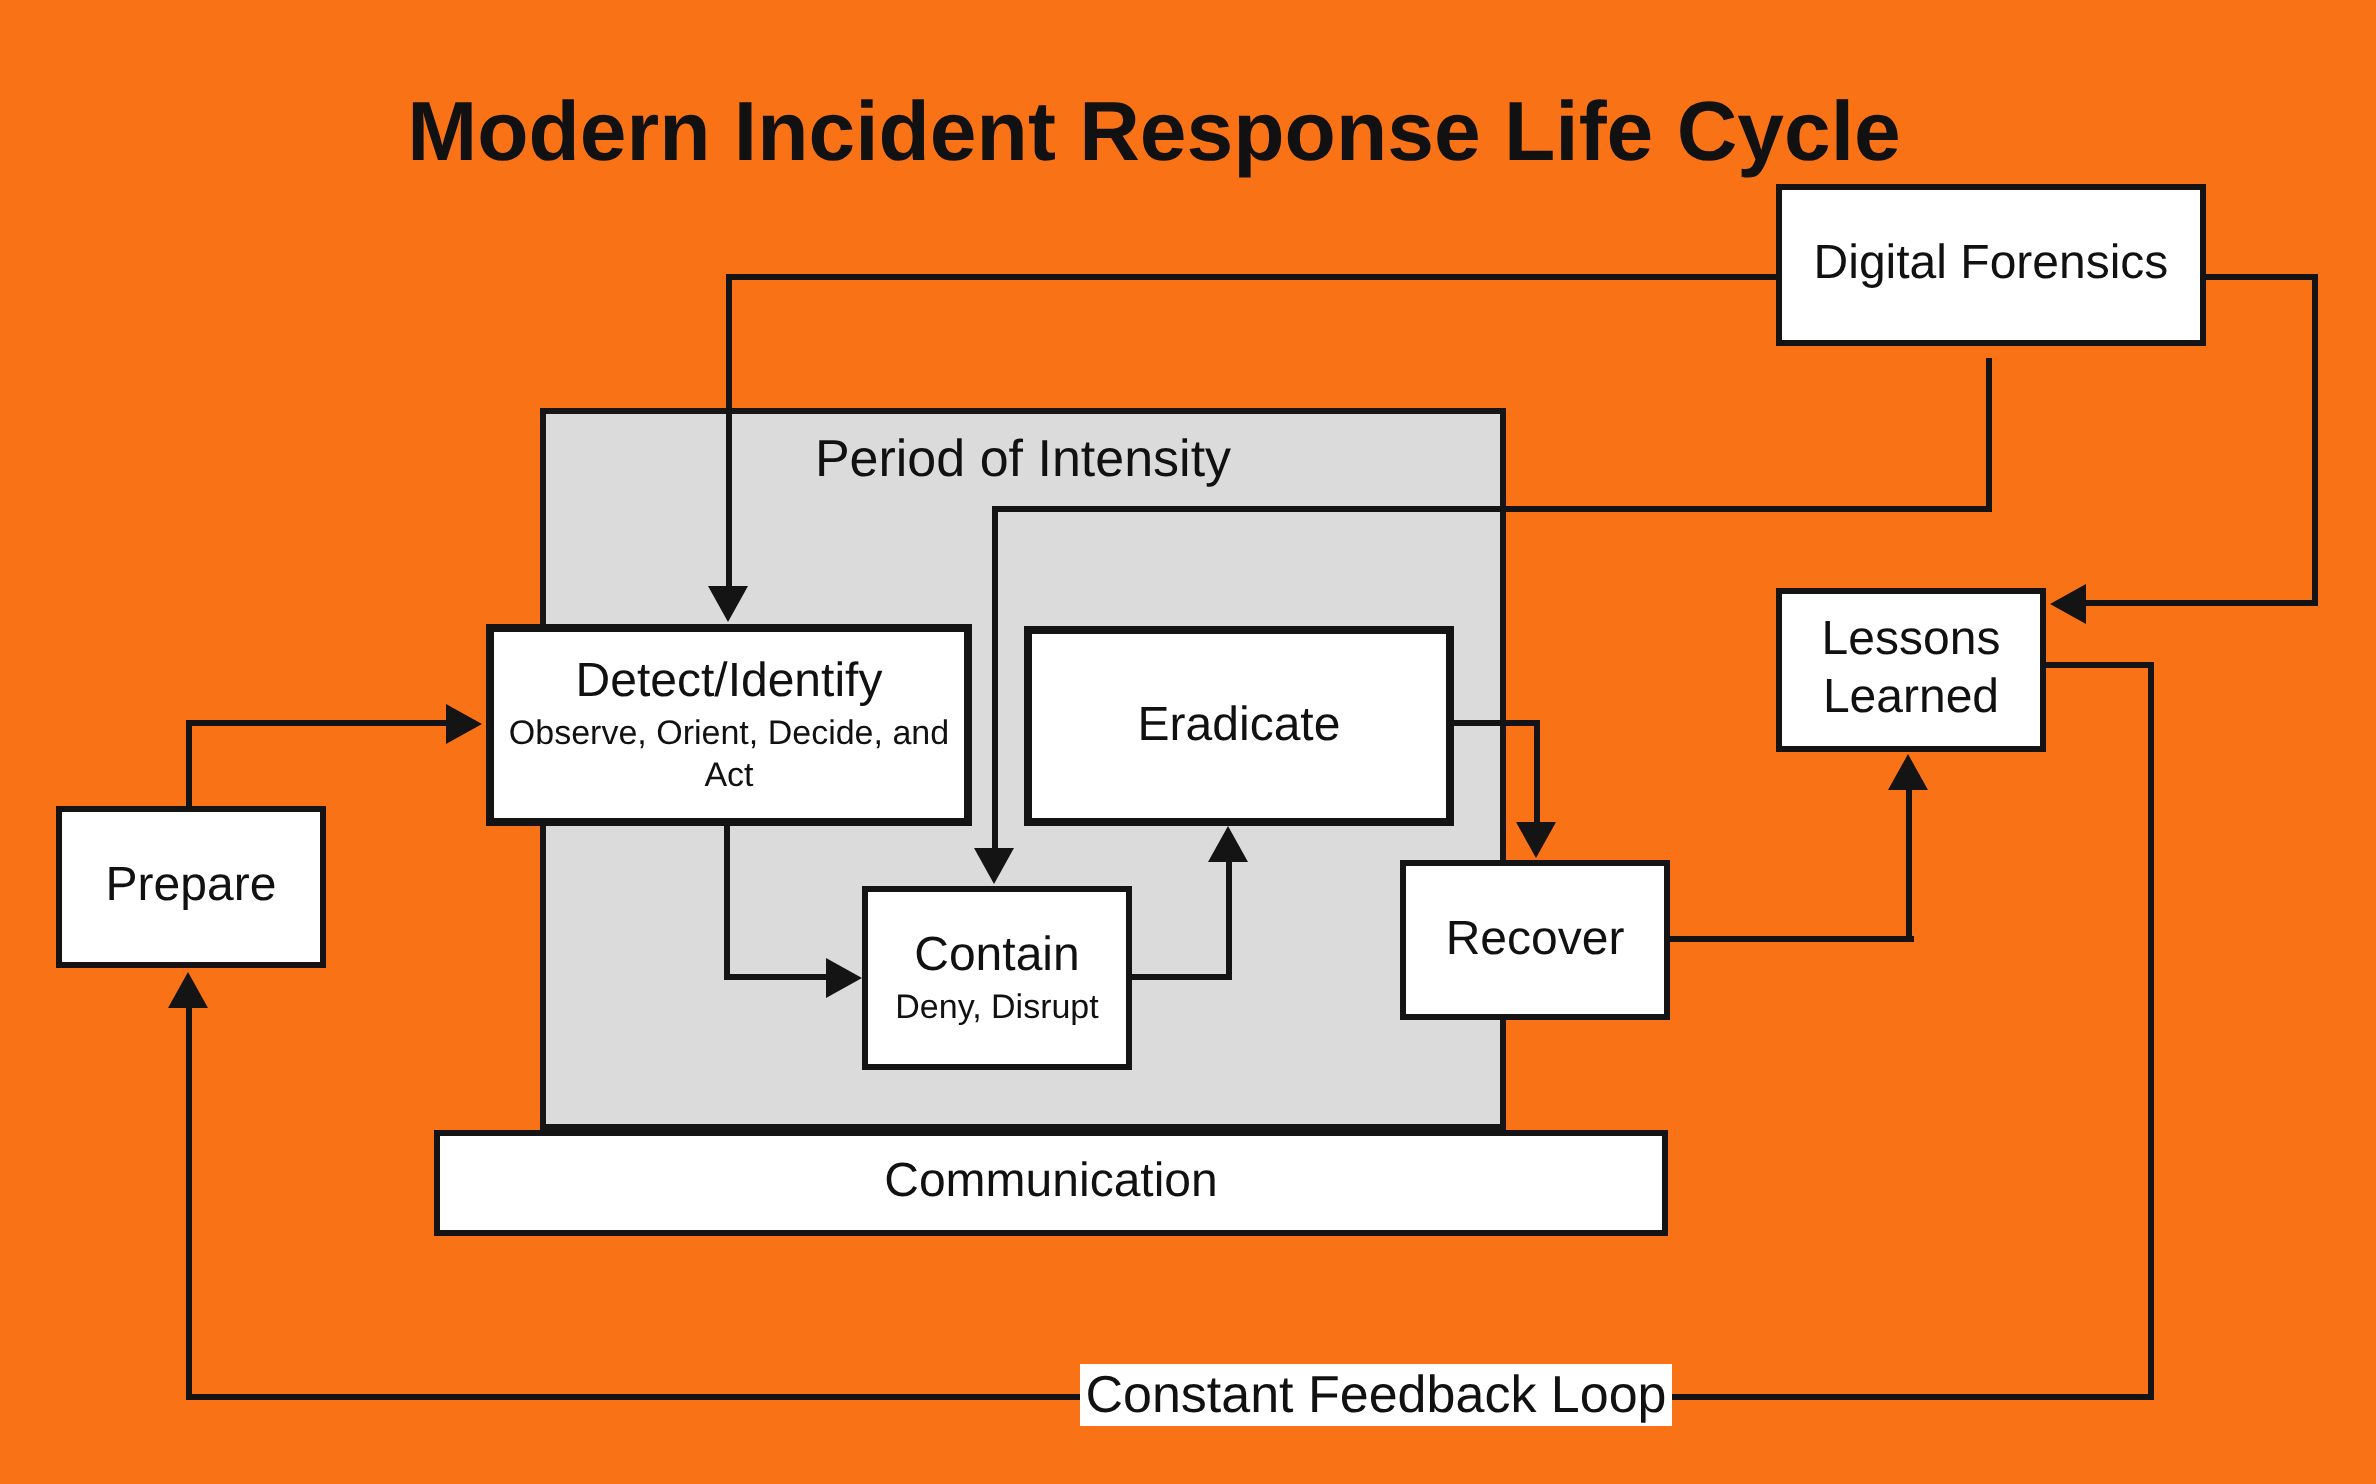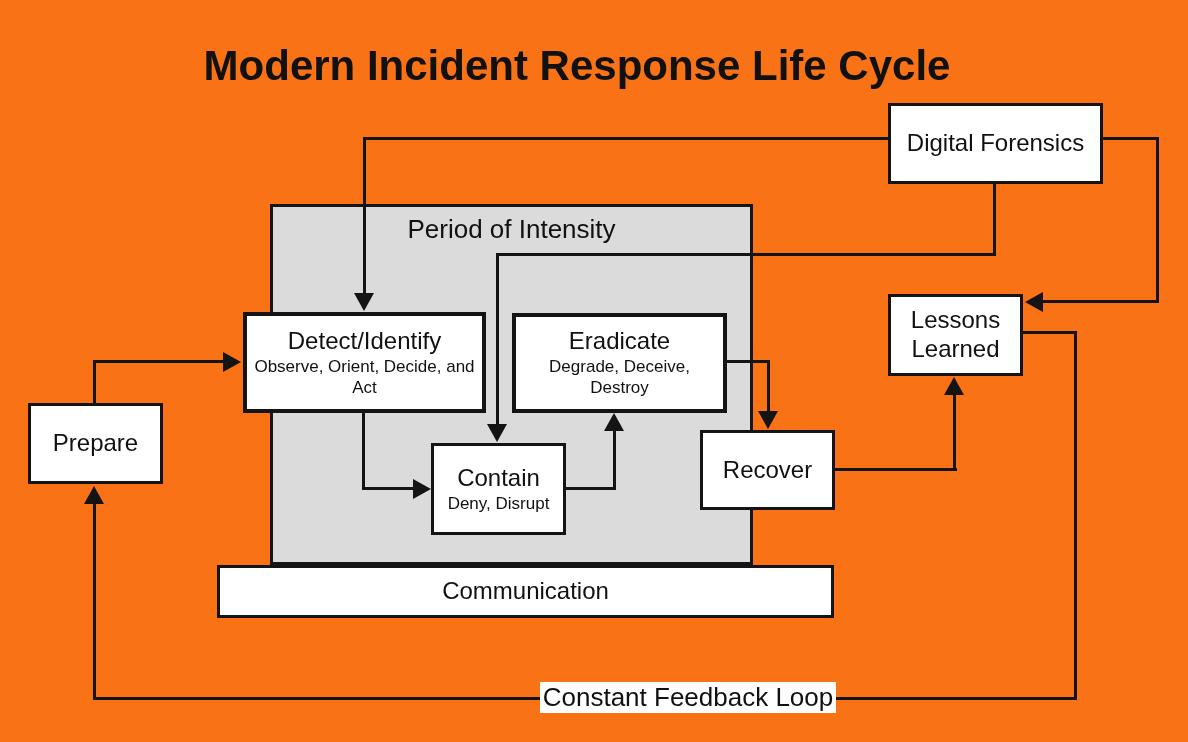--- a/index.html
+++ b/index.html
@@ -105,37 +105,36 @@
     <div class="t">Prepare</div>
   </div>
 
   <div class="node thick" style="left:243px;top:312px;width:243px;height:101px;padding:0 4px;">
     <div class="t">Detect/Identify</div>
     <div class="s">Observe, Orient, Decide, and Act</div>
   </div>
 
   <div class="node thick" style="left:512px;top:313px;width:215px;height:100px;padding:0 22px;">
     <div class="t">Eradicate</div>
-    <div class="s">Degrade, Deceive, Destroy</div>
   </div>
 
   <div class="node" style="left:431px;top:443px;width:135px;height:92px;">
     <div class="t">Contain</div>
     <div class="s">Deny, Disrupt</div>
   </div>
 
   <div class="node" style="left:888px;top:294px;width:135px;height:82px;padding:0 14px;">
     <div class="t">Lessons Learned</div>
   </div>
 
   <div class="node" style="left:700px;top:430px;width:135px;height:80px;">
     <div class="t">Recover</div>
   </div>
 
-  <div class="node" style="left:888px;top:103px;width:215px;height:81px;">
+  <div class="node" style="left:888px;top:92px;width:215px;height:81px;">
     <div class="t">Digital Forensics</div>
   </div>
 
   <div class="node" style="left:217px;top:565px;width:617px;height:53px;">
     <div class="t">Communication</div>
   </div>
 
 </div>
 
 </body></html>

